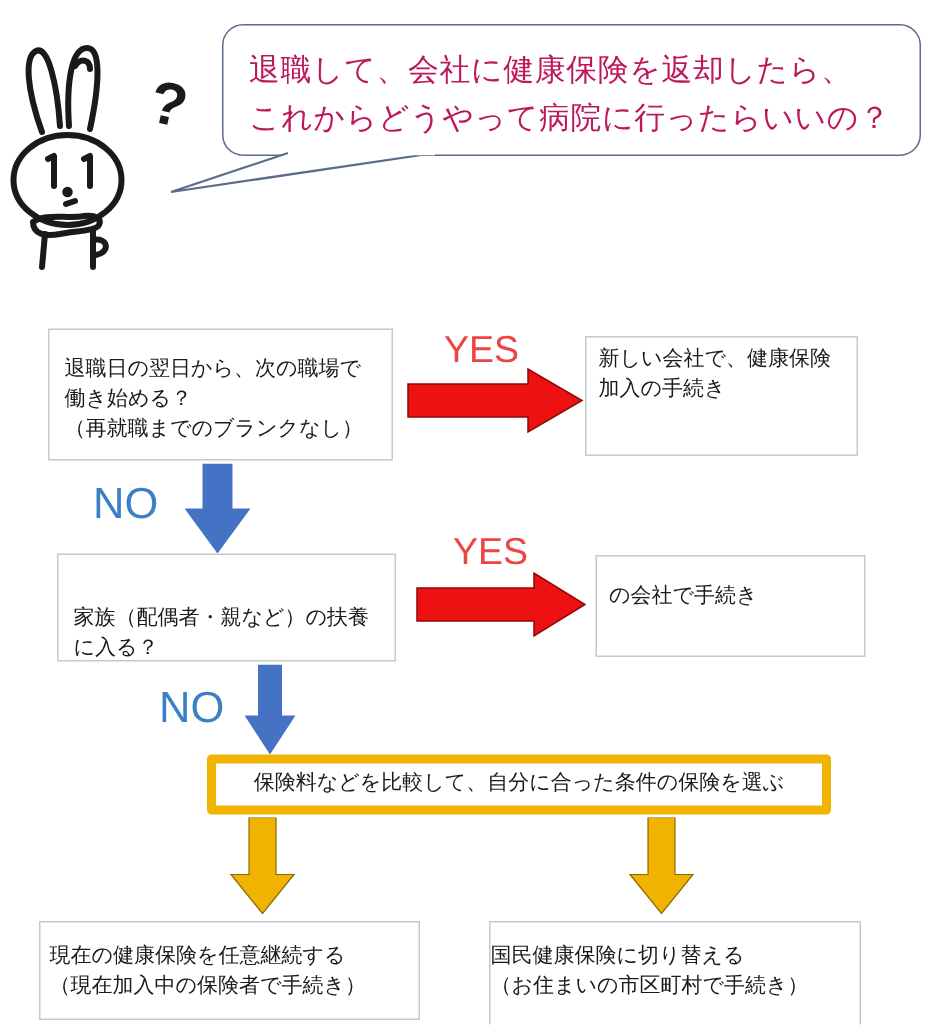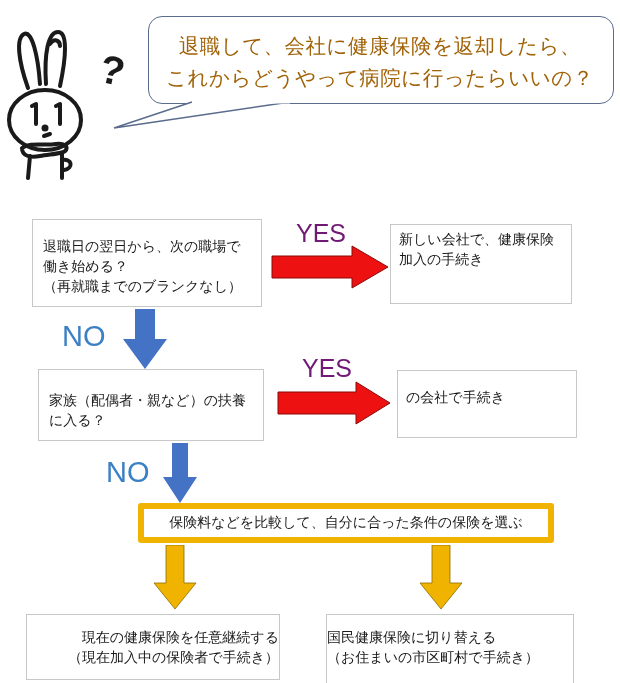--- a/index.html
+++ b/index.html
@@ -1,24 +1,24 @@
 <!DOCTYPE html>
 <html><head>
 <meta charset="utf-8">
 <style>
   html, body { margin:0; padding:0; background:#ffffff; }
   body { width:620px; height:683px; position:relative; overflow:hidden;
          font-family:"DejaVu Sans","Liberation Sans",sans-serif; color:#222; }
   .abs { position:absolute; }
   .bubble { left:148px; top:16px; width:466px; height:88px; border:1.5px solid #5a6b8c;
             border-radius:14px; background:#fff; box-sizing:border-box; }
-  .bubble-text { left:166px; top:30px; font-size:20.5px; line-height:32px; color:#a16207; letter-spacing:0.5px; white-space:nowrap;text-align:center; }
+  .bubble-text { left:166px; top:30px; font-size:20.5px; line-height:32px; color:#be185d; letter-spacing:0.5px; white-space:nowrap; }
   .box { border:1.5px solid #c8c8c8; background:#fff; box-sizing:border-box; font-size:14px; line-height:20px; color:#1a1a1a; }
   .box span { display:block; white-space:nowrap; }
-  .label-yes { color:#701a75; font-size:25px; font-family:"Liberation Sans",sans-serif; }
+  .label-yes { color:#ef4444; font-size:25px; font-family:"Liberation Sans",sans-serif; }
   .label-no { color:#3b7fc4; font-size:29px; font-family:"Liberation Sans",sans-serif; }
   .choice { border:6px solid #f0b400; border-radius:3px; background:#fff; box-sizing:border-box;
             font-size:14px; text-align:center; line-height:26px; color:#1a1a1a;margin-left:44px; }
 </style>
 </head>
 <body>
 
 <svg class="abs" style="left:0;top:10px" width="140" height="170" viewBox="0 0 140 170">
   <g fill="none" stroke="#1a1a1a" stroke-width="4" stroke-linecap="round" stroke-linejoin="round">
 
@@ -67,21 +67,21 @@
 <div class="abs box" style="left:390px;top:224px;width:182px;height:80px;padding:4px 0 0 8px;">
   <span>新しい会社で、健康保険</span>
   <span>加入の手続き</span>
 </div>
 
 <div class="abs label-no" style="left:62px;top:320px;">NO</div>
 <svg class="abs" style="left:122px;top:309px" width="46" height="60" viewBox="0 0 46 60">
   <path d="M13 0 L33 0 L33 30 L45 30 L23 60 L1 30 L13 30 Z" fill="#4472c4"></path>
 </svg>
 
-<div class="abs box" style="left:38px;top:369px;width:226px;height:72px;padding:20px 0 0 10px;">
+<div class="abs box" style="left:38px;top:369px;width:226px;height:72px;padding:32px 0 0 10px;">
   <span>家族（配偶者・親など）の扶養</span>
   <span>に入る？</span>
 </div>
 
 <div class="abs label-yes" style="left:302px;top:354px;">YES</div>
 <svg class="abs" style="left:276px;top:380px" width="116" height="46" viewBox="0 0 116 46">
   <path d="M2 12 L80 12 L80 2 L114 23 L80 44 L80 34 L2 34 Z" fill="#ee1111" stroke="#8a0a0a" stroke-width="1"></path>
 </svg>
 
 <div class="abs box" style="left:397px;top:370px;width:180px;height:68px;padding:16px 0 0 8px;">
@@ -97,20 +97,20 @@
   <span>保険料などを比較して、自分に合った条件の保険を選ぶ</span>
 </div>
 
 <svg class="abs" style="left:152px;top:545px" width="46" height="66" viewBox="0 0 46 66">
   <path d="M14 0 L32 0 L32 38 L44 38 L23 64 L2 38 L14 38 Z" fill="#f0b400" stroke="#8a6a00" stroke-width="0.8"></path>
 </svg>
 <svg class="abs" style="left:418px;top:545px" width="46" height="66" viewBox="0 0 46 66">
   <path d="M14 0 L32 0 L32 38 L44 38 L23 64 L2 38 L14 38 Z" fill="#f0b400" stroke="#8a6a00" stroke-width="0.8"></path>
 </svg>
 
-<div class="abs box" style="left:26px;top:614px;width:254px;height:66px;padding:12px 0 0 6px;text-align:right;">
+<div class="abs box" style="left:26px;top:614px;width:254px;height:66px;padding:12px 0 0 6px;">
   <span>現在の健康保険を任意継続する</span>
   <span>（現在加入中の保険者で手続き）</span>
 </div>
 <div class="abs box" style="left:326px;top:614px;width:248px;height:79px;padding:12px 0 0 0;">
   <span>国民健康保険に切り替える</span>
   <span>（お住まいの市区町村で手続き）</span>
 </div>
 
 </body></html>

